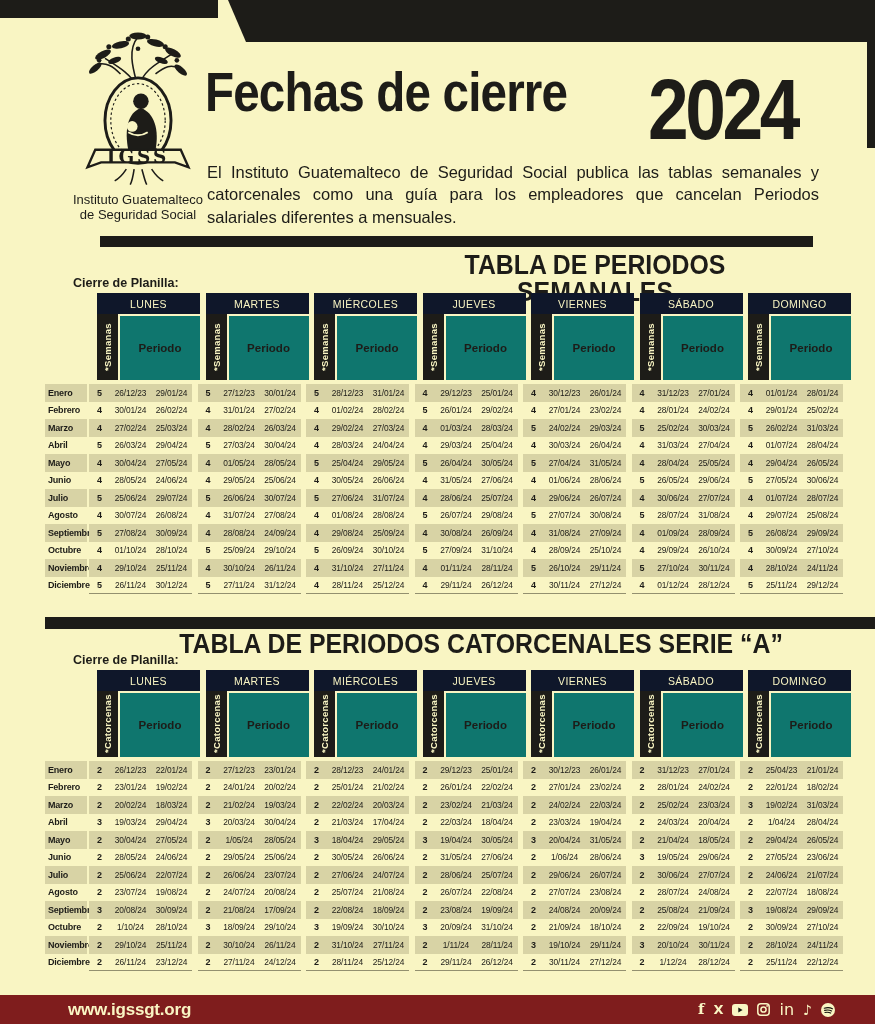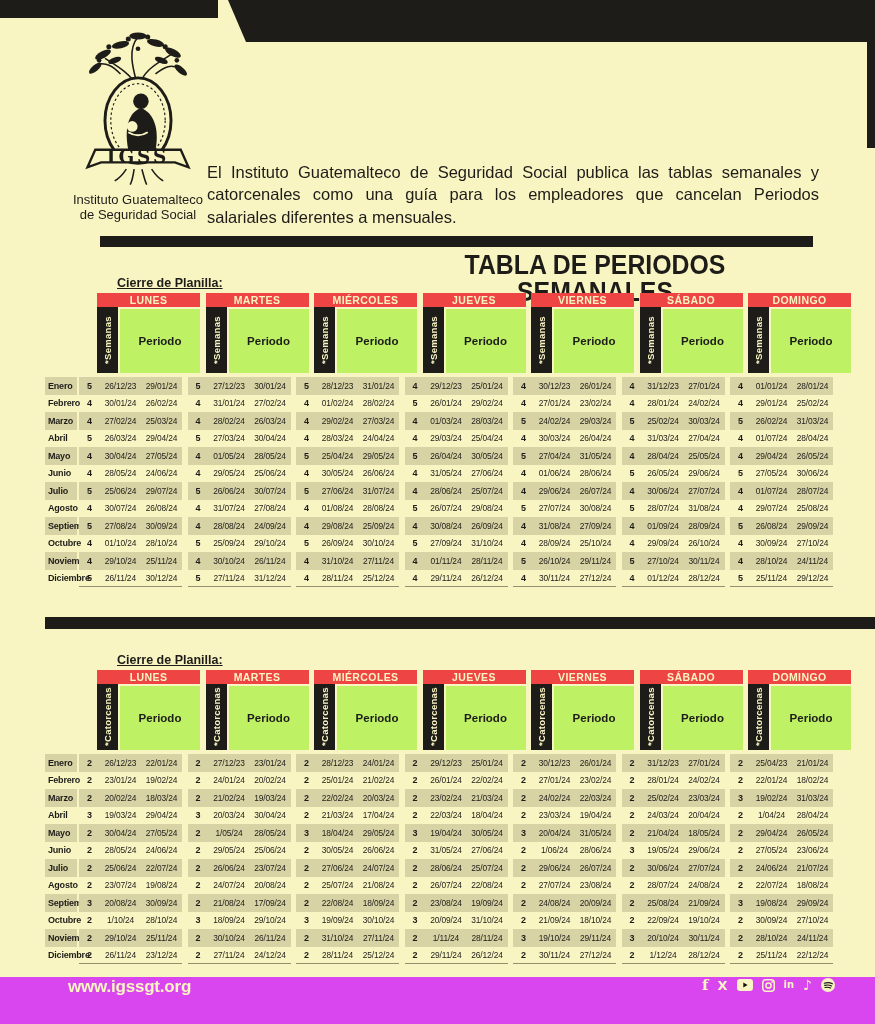--- a/index.html
+++ b/index.html
@@ -34,48 +34,48 @@
   
   .sec-title{position:absolute;font-weight:bold;text-align:center;line-height:1;}
   .sec-title .cond{transform-origin:center;font-size:27px;transform:scaleX(.92);}
   .t1{top:252px;left:370px;width:450px;}
   .t2{top:631px;left:110px;right:22px;}
 
   
   .sec-block{position:absolute;left:45px;width:806px;}
   .b1{top:276px;}
   .b2{top:653px;}
-  .closing{margin-left:72px;font-size:12.5px;font-weight:bold;height:17px;text-decoration:underline;}
+  .closing{margin-left:28px;font-size:12.5px;font-weight:bold;height:17px;}
 
   .t-head{display:flex;margin-bottom:4px;}
   .t-head .mcol{width:50px;margin-right:2px;}
   .grp-head{width:103px;margin-left:5.5px;}
   .t-head > *:nth-child(2),.t-row > *:nth-child(2){margin-left:0;}
-  .day-bar{height:14px;background:#ef4444;color:#f9f5c3;display:flex;align-items:center;
-           justify-content:center;font-weight:bold;font-size:10.5px;letter-spacing:.4px;}
+  .day-bar{height:21px;background:#0f172a;color:#f9f5c3;display:flex;align-items:center;
+           justify-content:center;font-weight:normal;font-size:10.5px;letter-spacing:.4px;}
   .sub{display:flex;height:66px;}
   .unit-col{width:21px;background:#1d1c18;color:#f9f5c3;display:flex;align-items:center;
             justify-content:center;writing-mode:vertical-rl;transform:rotate(180deg);
             font-size:9.5px;font-weight:bold;letter-spacing:.3px;}
-  .periodo{flex:1;background:#bef264;margin:2px 0 0 2px;display:flex;align-items:center;
+  .periodo{flex:1;background:#0f766e;margin:2px 0 0 2px;display:flex;align-items:center;
            justify-content:center;font-weight:bold;font-size:11.5px;}
 
   .t-row{display:flex;height:17.5px;}
-  .t-row .mcol{width:32px;margin-right:2px;display:flex;align-items:center;padding-left:3px;
+  .t-row .mcol{width:42px;margin-right:2px;display:flex;align-items:center;padding-left:3px;
                font-weight:bold;font-size:9px;letter-spacing:-.2px;}
   .grp{width:103px;margin-left:5.5px;display:flex;align-items:center;}
   .t-row.odd .mcol,.t-row.odd .grp{background:#d8d3a5;}
   .t-row:last-of-type .grp{border-bottom:1px solid #93906f;}
   .u{width:21px;text-align:center;font-weight:bold;font-size:9px;}
   .d{width:41px;text-align:center;font-size:8.4px;letter-spacing:-.15px;}
   .footnote{margin-left:52px;margin-top:4px;font-size:8.5px;font-weight:bold;}
 
   
-  .footer{position:absolute;left:0;right:0;bottom:0;height:47px;background:#d946ef;
-          display:flex;align-items:flex-start;justify-content:space-between;padding:0 40px 0 68px;}
+  .footer{position:absolute;left:0;right:0;bottom:0;height:29px;background:#7f1d1d;
+          display:flex;align-items:center;justify-content:space-between;padding:0 40px 0 68px;}
   .website{color:#f9f5c3;font-weight:bold;font-size:17px;letter-spacing:-.2px;}
   .social{display:flex;align-items:center;gap:9px;}
   .sicon{color:#f9f5c3;font-family:"DejaVu Sans",sans-serif;font-size:13px;font-weight:bold;
          display:flex;align-items:center;justify-content:center;height:16px;line-height:1;cursor:pointer;}
 </style>
 </head>
 <body>
 
 <div id="canvas">
   <div class="topbar-left"></div>
@@ -125,20 +125,26 @@
         <path d="M74 146 C76 153 77 158 79 162"></path>
         <path d="M84 146 C88 152 92 156 96 158"></path>
       </g>
     </svg>
   </div>
   <div class="org-name">
     <div>Instituto Guatemalteco</div>
     <div>de Seguridad Social</div>
   </div>
 
+  <div class="main-title">
+    <span class="cond">Fechas de cierre</span>
+  </div>
+  <div class="year">
+    <span class="cond">2024</span>
+  </div>
   <div class="intro">El Instituto Guatemalteco de Seguridad Social publica las tablas semanales y catorcenales como una guía para los empleadores que cancelan Periodos salariales diferentes a mensuales.</div>
   <div class="rule1"></div>
 
   <div class="sec-title t1">
     <span class="cond">TABLA DE PERIODOS SEMANALES</span>
   </div>
   <div class="sec-block b1">
     <div class="closing">Cierre de Planilla:</div>
     <div class="table">
         <div class="t-head">
@@ -647,20 +653,23 @@
             <span class="u">5</span>
             <span class="d">25/11/24</span>
             <span class="d">29/12/24</span>
           </div>
         </div>
       </div>
   </div>
 
   <div class="rule2"></div>
 
+  <div class="sec-title t2">
+    <span class="cond">TABLA DE PERIODOS CATORCENALES SERIE “A”</span>
+  </div>
   <div class="sec-block b2">
     <div class="closing">Cierre de Planilla:</div>
     <div class="table">
         <div class="t-head">
           <div class="mcol"></div>
           <div class="grp-head">
             <div class="day-bar">LUNES</div>
             <div class="sub">
               <div class="unit-col">*Catorcenas</div>
               <div class="periodo">Periodo</div>
@@ -1184,21 +1193,21 @@
           </svg>
         </span>
         <span class="sicon">
           <svg width="13" height="13" viewBox="0 0 13 13">
             <rect x="0.8" y="0.8" width="11.4" height="11.4" rx="3" fill="none" stroke="#f9f5c3" stroke-width="1.5"></rect>
             <circle cx="6.5" cy="6.5" r="2.6" fill="none" stroke="#f9f5c3" stroke-width="1.5"></circle>
             <circle cx="10.1" cy="2.9" r="0.9" fill="#f9f5c3"></circle>
           </svg>
         </span>
         <span class="sicon">
-          <span style="font-size:10px;font-weight:bold;">in</span>
+          <span style="font-size:16px;font-weight:normal;">in</span>
         </span>
         <span class="sicon">
           <span style="font-size:14px;">♪</span>
         </span>
         <span class="sicon">
           <svg width="14" height="14" viewBox="0 0 14 14">
             <circle cx="7" cy="7" r="7" fill="#f9f5c3"></circle>
             <path d="M3.2 5.2 C6.2 4.3 9.4 4.6 11.4 5.8 M3.6 7.4 C6.2 6.7 8.8 7 10.6 8 M4 9.5 C6 9 8 9.2 9.7 10.1" stroke="#14130f" stroke-width="1.1" fill="none" stroke-linecap="round"></path>
           </svg>
         </span>

